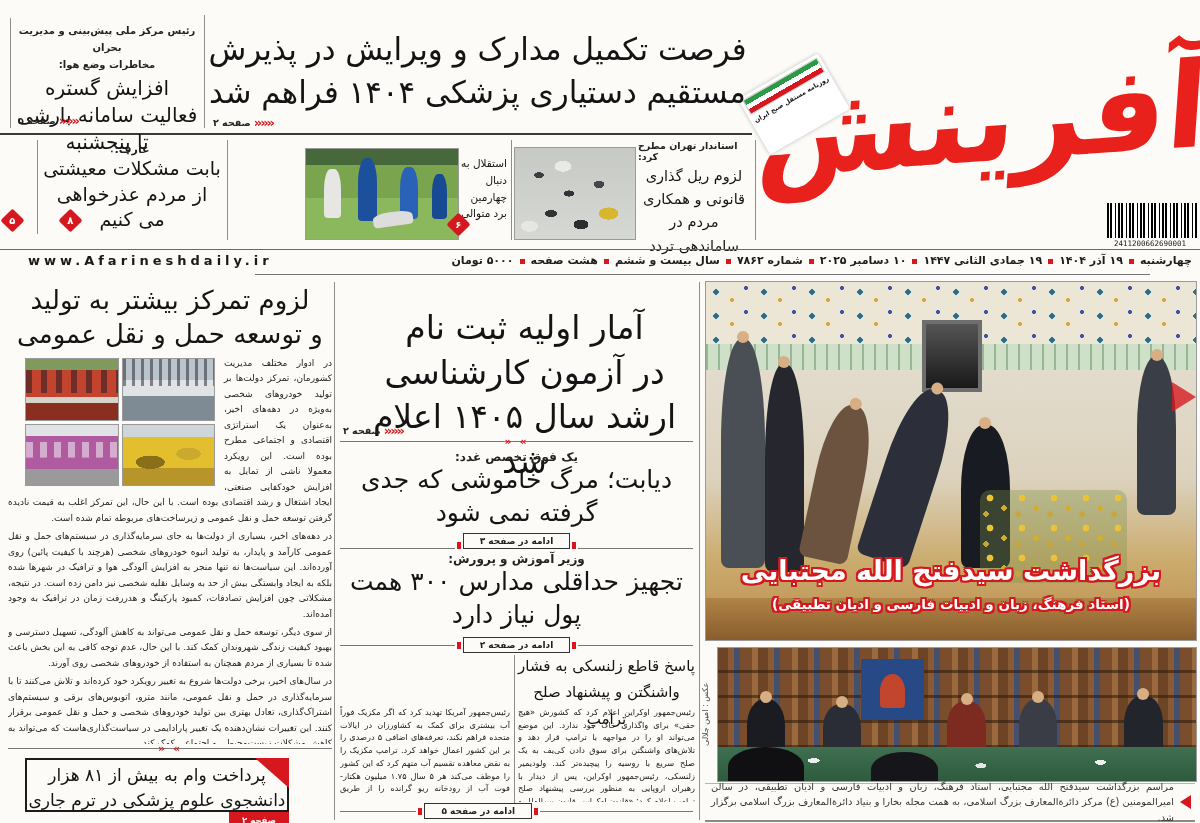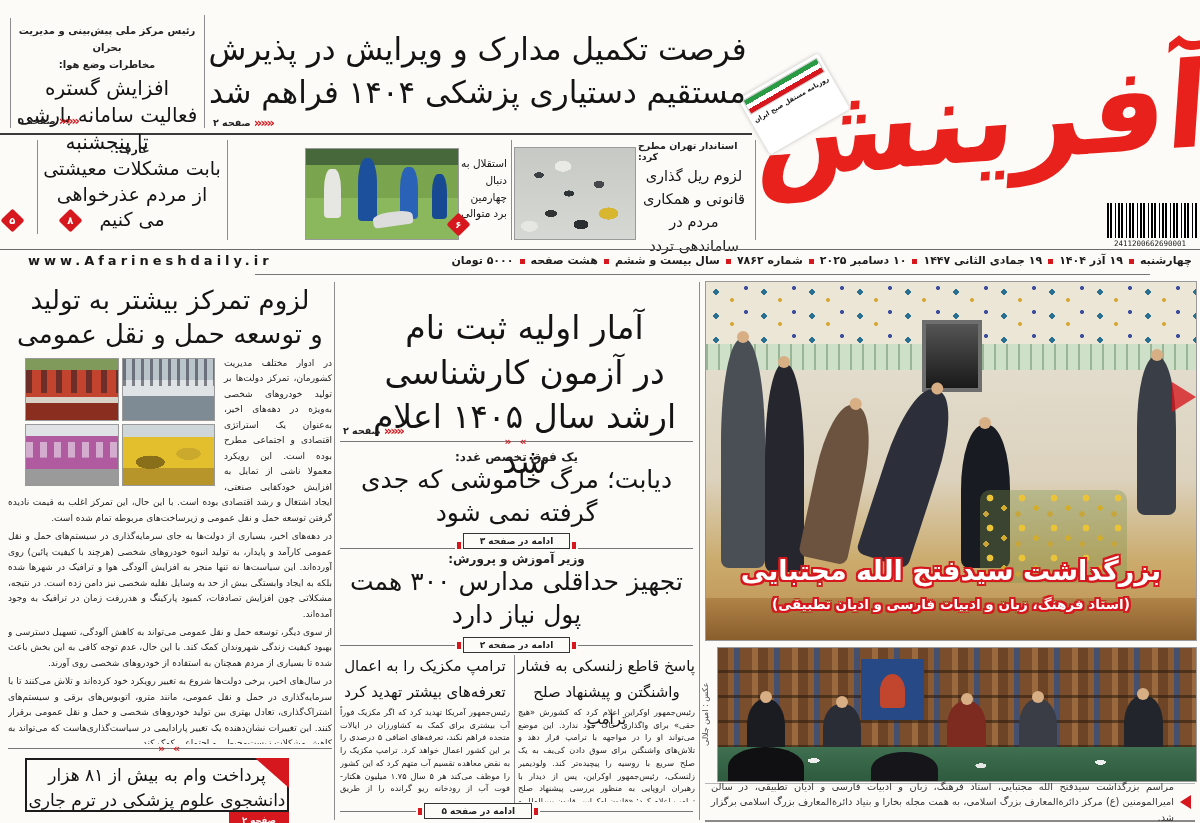--- a/index.html
+++ b/index.html
@@ -248,21 +248,20 @@
     <span class="cbox">ادامه در صفحه ۲</span>
     <span class="cdot"></span>
       <span class="cline"></span>
   </div>
 
   <div class="vline" style="left:514px;top:655px;height:148px;"></div>
 
   <div class="abs hl" style="left:518px;top:653px;width:177px;font-size:15px;line-height:1.75;">پاسخ قاطع زلنسکی به فشار واشنگتن و پیشنهاد صلح ترامپ</div>
   <div class="abs body-text" style="left:518px;top:706px;width:177px;height:96px;overflow:hidden;font-size:8.2px;line-height:1.55;">رئیس‌جمهور اوکراین اعلام کرد که کشورش «هیچ حقی» برای واگذاری خاک خود ندارد. این موضع می‌تواند او را در مواجهه با ترامپ قرار دهد و تلاش‌های واشنگتن برای سوق دادن کی‌یف به یک صلح سریع با روسیه را پیچیده‌تر کند. ولودیمیر زلنسکی، رئیس‌جمهور اوکراین، پس از دیدار با رهبران اروپایی به منظور بررسی پیشنهاد صلح ترامپ اعلام کرد: «قانون اوکراین، قانون بین‌الملل و اصول اخلاقی به ما هیچ حقی برای واگذاری چیزی نمی‌دهد.</div>
 
-  <div class="abs hl" style="left:340px;top:653px;width:170px;font-size:15px;line-height:1.75;">ترامپ مکزیک را به اعمال تعرفه‌های بیشتر تهدید کرد</div>
   <div class="abs body-text" style="left:340px;top:706px;width:170px;height:92px;overflow:hidden;font-size:8.2px;line-height:1.55;">رئیس‌جمهور آمریکا تهدید کرد که اگر مکزیک فوراً آب بیشتری برای کمک به کشاورزان در ایالات متحده فراهم نکند، تعرفه‌های اضافی ۵ درصدی را بر این کشور اعمال خواهد کرد. ترامپ مکزیک را به نقض معاهده تقسیم آب متهم کرد که این کشور را موظف می‌کند هر ۵ سال ۱.۷۵ میلیون هکتار-فوت آب از رودخانه ریو گرانده را از طریق شبکه‌ای از سدها و مخازن به هم پیوسته به ایالات متحده ارسال کند.</div>
   <div class="cont" style="left:340px;top:803px;width:353px;">
     <span class="cline" style="flex:2;"></span>
       <span class="cdot"></span>
     <span class="cbox">ادامه در صفحه ۵</span>
     <span class="cdot"></span>
       <span class="cline" style="flex:1;"></span>
   </div>
 
   <div class="photo" style="left:705px;top:281px;width:490px;height:358px;background:linear-gradient(180deg,#e8e4da 0%,#dcd2bd 55%,#cbab6d 78%,#b98d4e 100%);">

